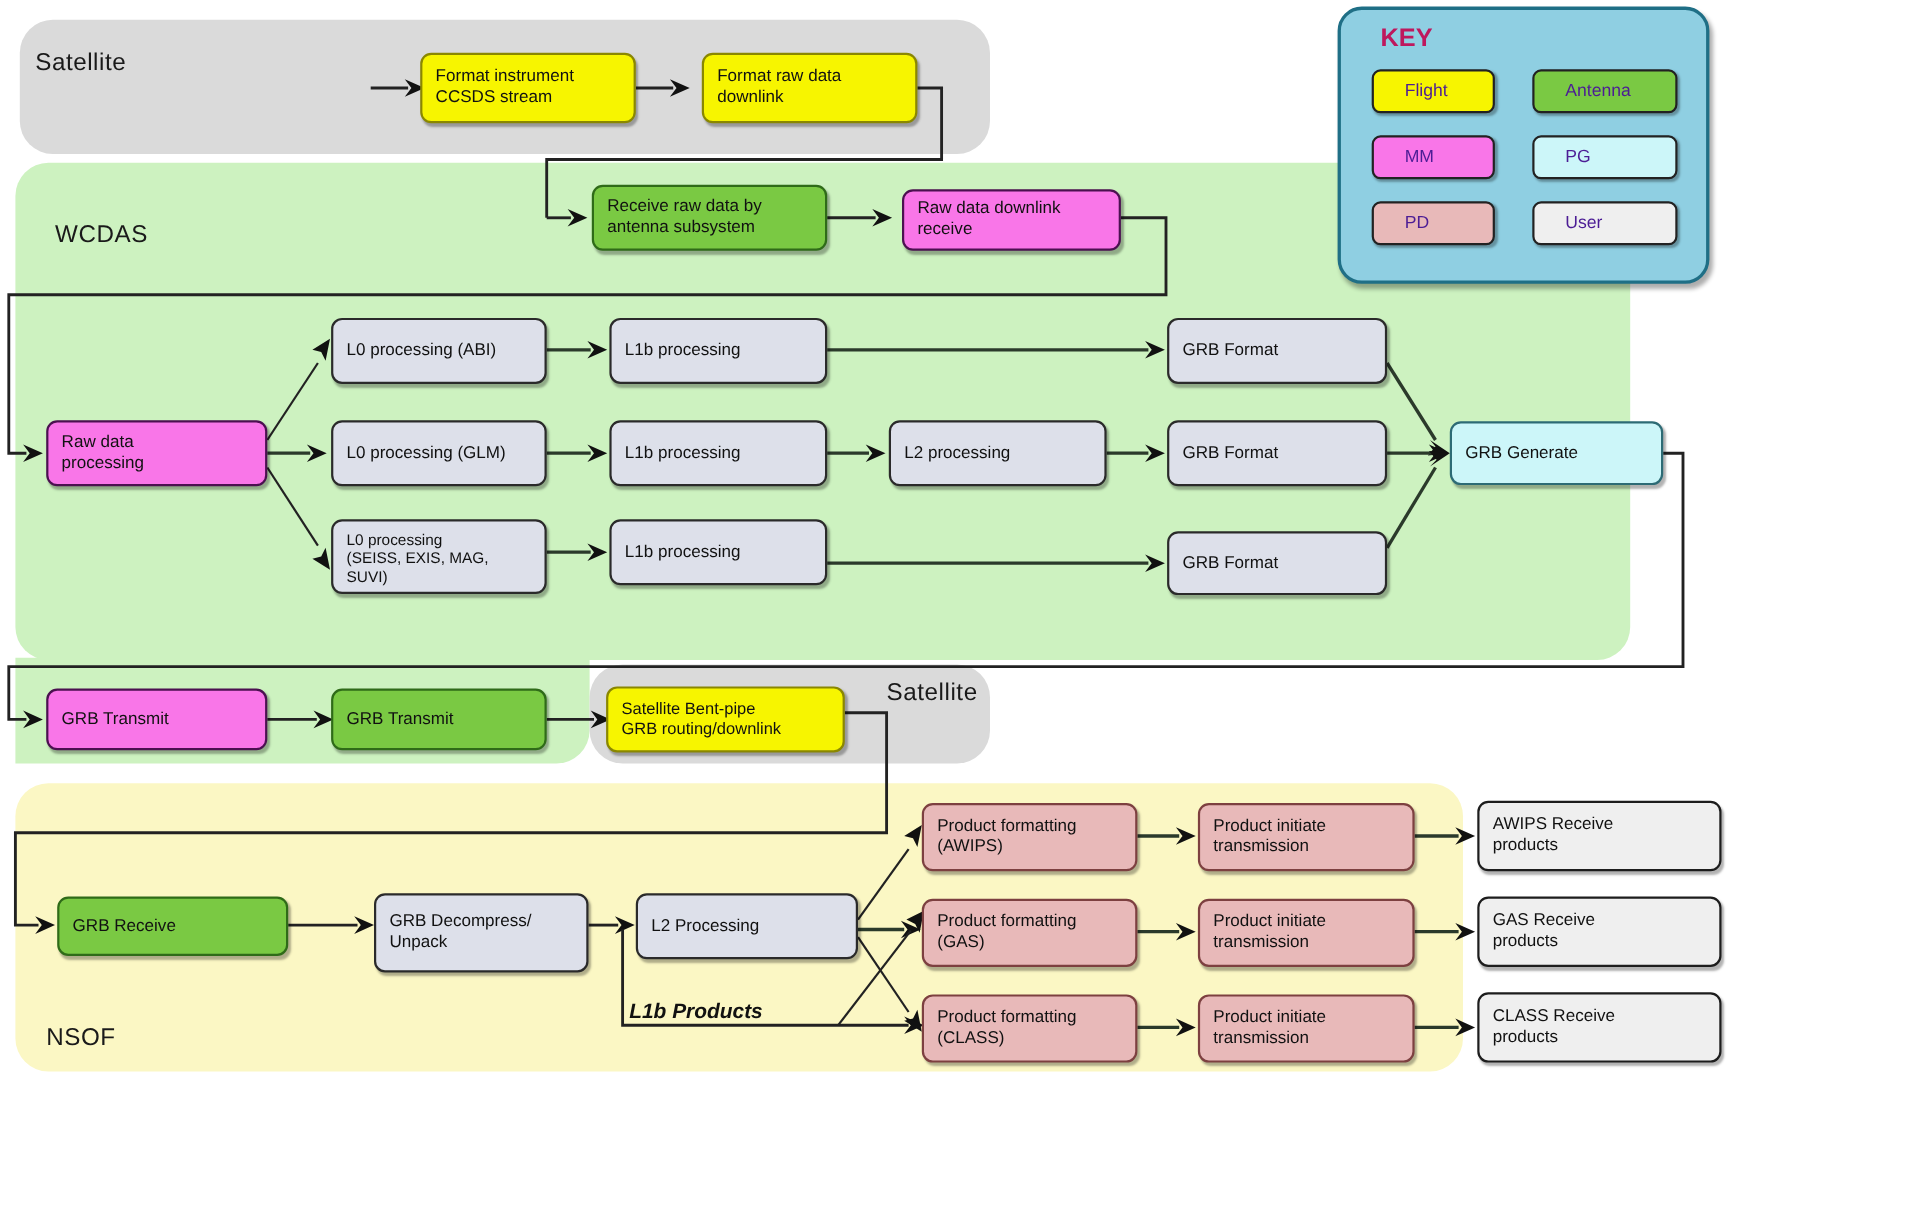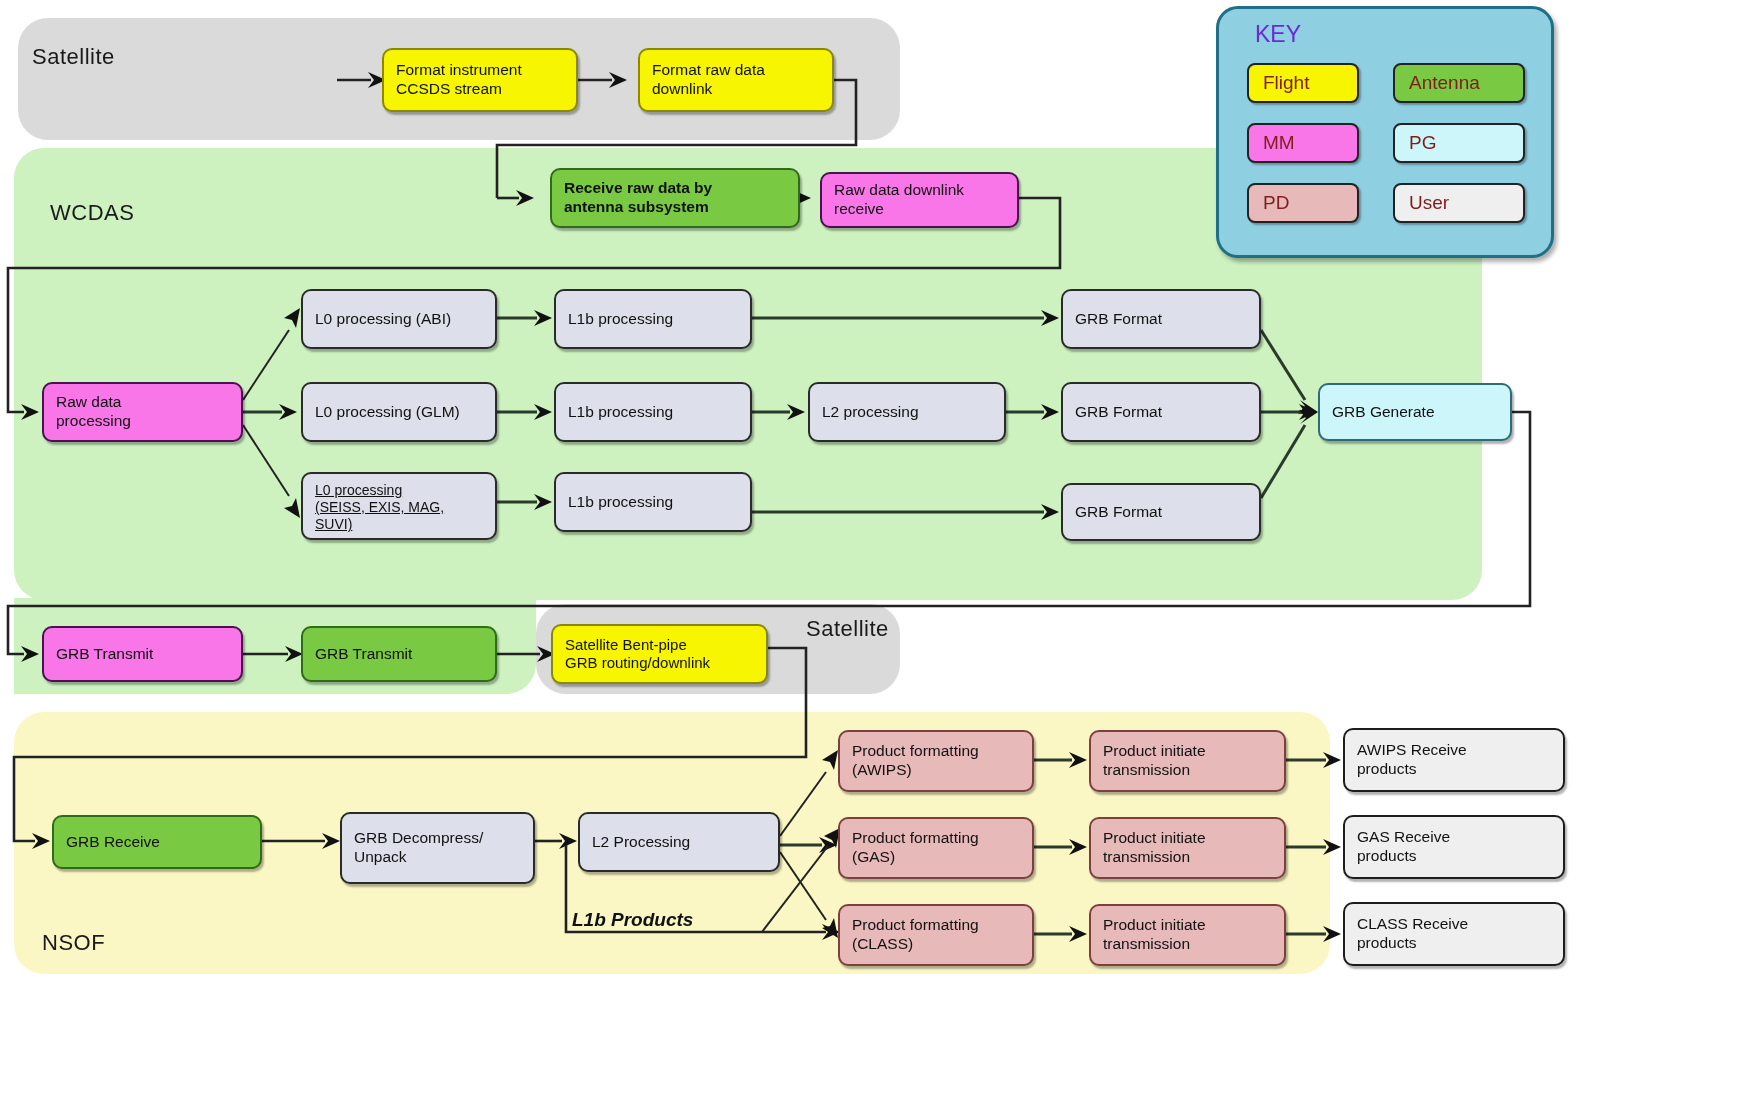--- a/index.html
+++ b/index.html
@@ -25,23 +25,23 @@
   .n-antenna{background:#7ac943;border-color:#2f6b18;}
   .n-mm     {background:#f976e8;border-color:#4b1050;}
   .n-pg     {background:#ccf6f9;border-color:#2d6b75;}
   .n-pd     {background:#e8b9b9;border-color:#7d4040;}
   .n-user   {background:#efefef;border-color:#1d1d1d;}
   .n-gray   {background:#dde0ea;border-color:#2a2a2a;}
 
   
   #key-box{position:absolute;background:#8fcfe2;border:3px solid #1f6f86;
            border-radius:22px;box-shadow:3px 4px 4px rgba(0,0,0,.32);}
-  #key-title{position:absolute;font-size:23px;color:#6d28d9;left:36px;top:12px;}
+  #key-title{position:absolute;font-size:23px;color:#be185d;left:36px;top:12px;font-weight:bold;}
   .key-chip{position:absolute;box-sizing:border-box;border-radius:8px;border:2px solid #222;
-            display:flex;align-items:center;padding-left:14px;font-size:19px;color:#7f1d1d;
+            display:flex;align-items:center;padding-left:28px;font-size:16px;color:#4c1d95;
             box-shadow:2px 2px 2px rgba(0,0,0,.3);}
 
   
   #wires{position:absolute;left:0;top:0;width:1751px;height:1109px;pointer-events:none;}
   .wire{fill:none;stroke:#222;stroke-width:2.6px;}
   .wire-dark{fill:none;stroke:#2b3a2b;stroke-width:3px;}
   .wire-thin{fill:none;stroke:#222;stroke-width:2px;}
   .ahead{fill:#111;}
 
   .edge-label{position:absolute;font-size:19px;font-style:italic;font-weight:bold;color:#111;}
@@ -184,21 +184,21 @@
          <span>CCSDS stream</span>
       </div>
   </div>
   <div class="node n-flight" style="left:638px;top:48px;width:196px;height:64px;">
     <div>
         <span>Format raw data</span>
          <span>downlink</span>
       </div>
   </div>
 
-  <div class="node n-antenna" style="left:550px;top:168px;width:250px;height:60px;font-weight:bold;">
+  <div class="node n-antenna" style="left:538px;top:168px;width:214px;height:60px;">
     <div>
         <span>Receive raw data by</span>
          <span>antenna subsystem</span>
       </div>
   </div>
   <div class="node n-mm" style="left:820px;top:172px;width:199px;height:56px;">
     <div>
         <span>Raw data downlink</span>
          <span>receive</span>
       </div>
@@ -214,21 +214,21 @@
   <div class="node n-gray" style="left:301px;top:289px;width:196px;height:60px;">
     <div>
         <span>L0 processing (ABI)</span>
       </div>
   </div>
   <div class="node n-gray" style="left:301px;top:382px;width:196px;height:60px;">
     <div>
         <span>L0 processing (GLM)</span>
       </div>
   </div>
-  <div class="node n-gray" style="left:301px;top:472px;width:196px;height:68px;align-items:flex-start;padding-top:8px;font-size:14px;text-decoration:underline;">
+  <div class="node n-gray" style="left:301px;top:472px;width:196px;height:68px;align-items:flex-start;padding-top:8px;font-size:14px;">
     <div>
         <span>L0 processing</span>
          <span>(SEISS, EXIS, MAG,</span>
          <span>SUVI)</span>
       </div>
   </div>
 
   <div class="node n-gray" style="left:554px;top:289px;width:198px;height:60px;">
     <div>
         <span>L1b processing</span>

